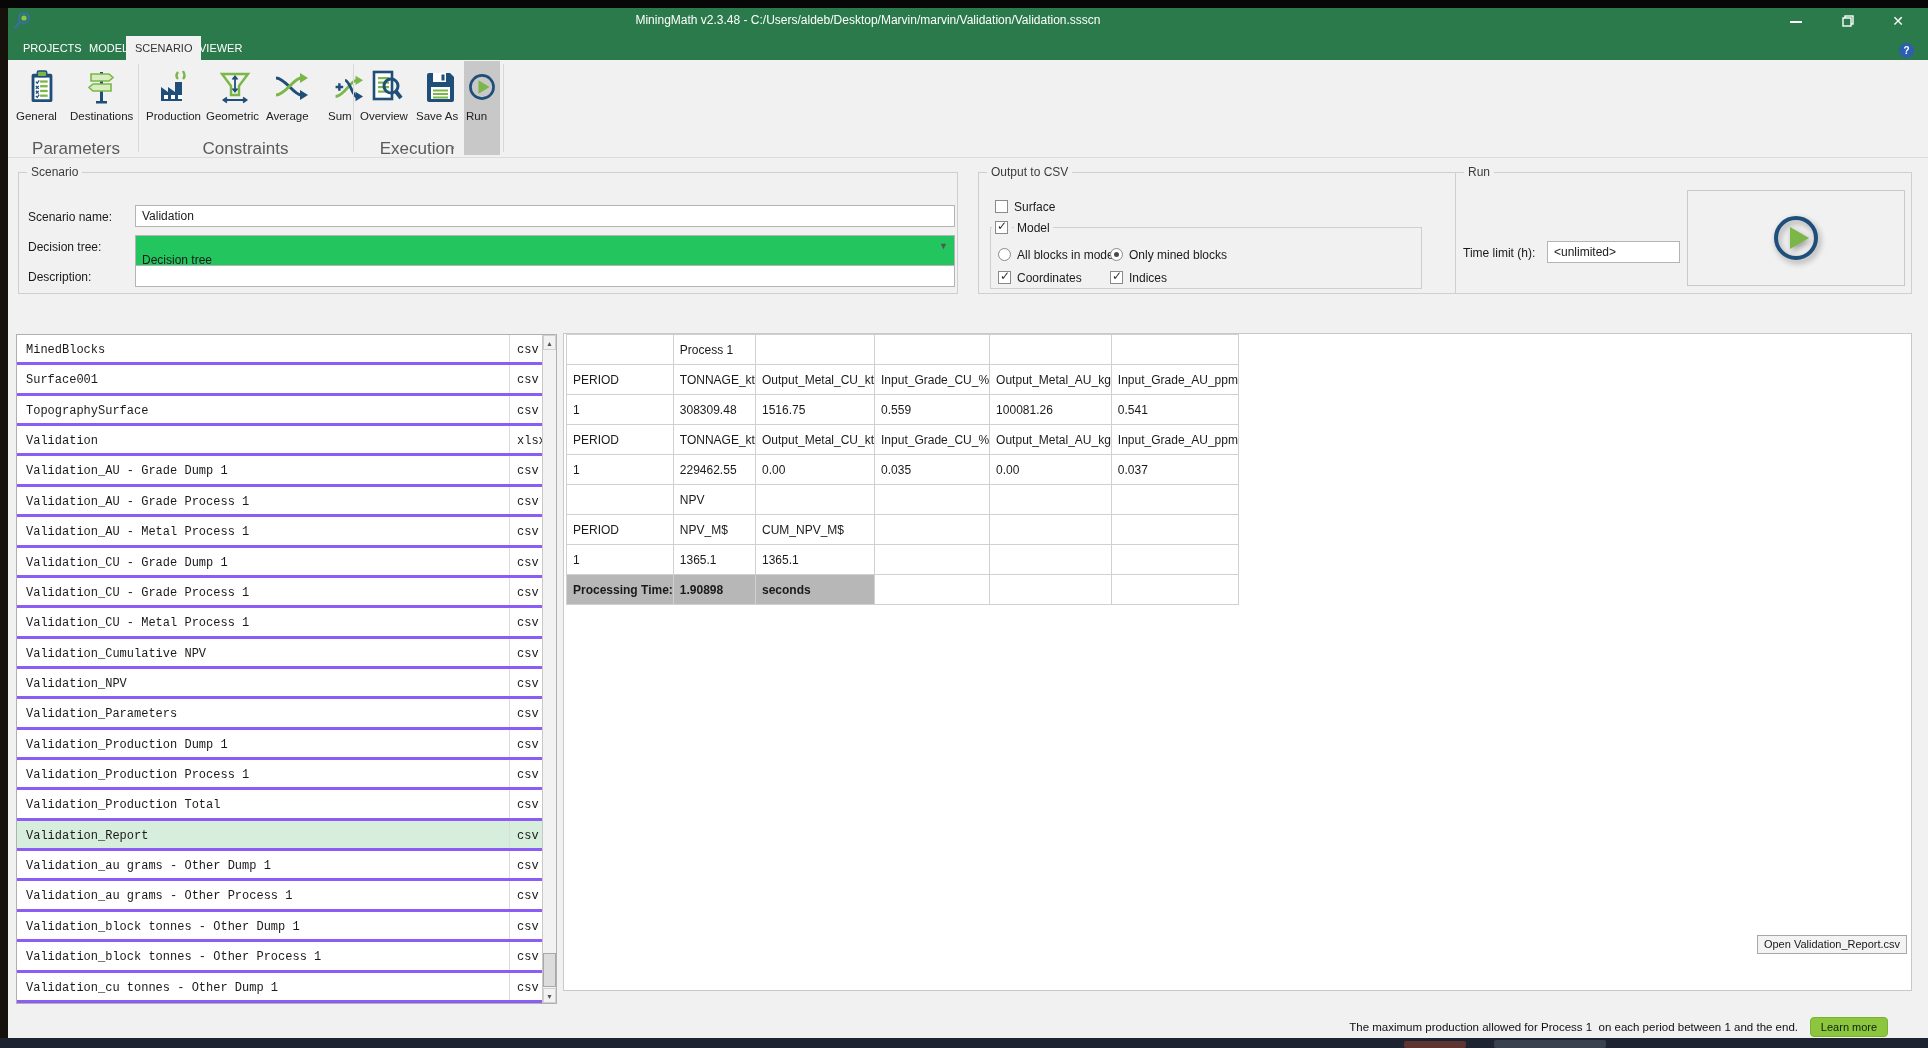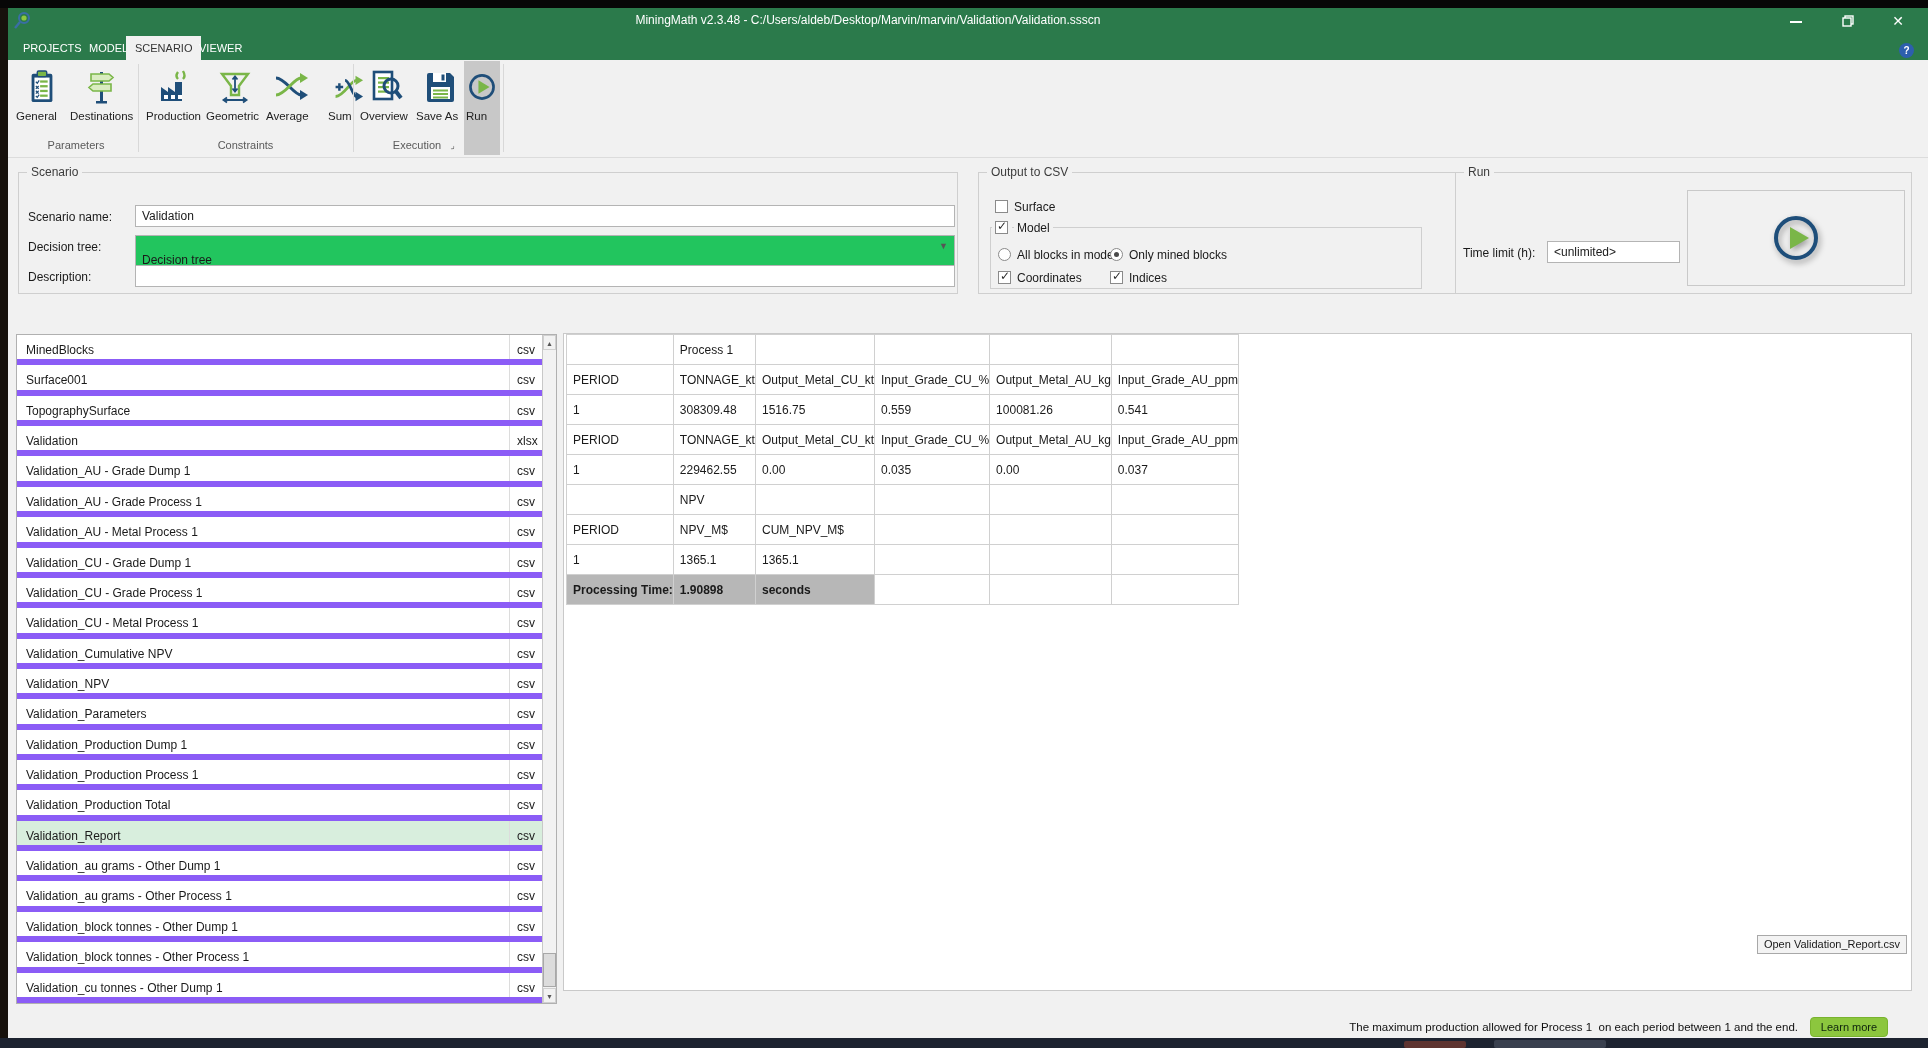--- a/index.html
+++ b/index.html
@@ -31,21 +31,21 @@
 .tab.active { background:#f1f1f1; color:#333; }
 .help { left:1899px; top:43px; width:15px; height:15px; border-radius:50%; background:#2d5fae; color:#fff; font-size:10px; font-weight:bold; text-align:center; line-height:15px; }
 
 
 .ribbon { left:8px; top:60px; width:1920px; height:98px; background:#f1f1f1; border-bottom:1px solid #dcdcdc; }
 .run-hl { left:464px; top:61px; width:36px; height:94px; background:#c8c8c8; }
 .rbtn { position:absolute; top:64px; height:68px; text-align:left; cursor:default; }
 .ricon { height:46px; display:flex; align-items:center; justify-content:center; }
 .rlabel { font-size:11.5px; color:#222; white-space:nowrap; }
 .rib-sep { position:absolute; top:64px; height:88px; width:1px; background:#d8d8d8; }
-.grp { position:absolute; top:139px; height:15px; text-align:center; font-size:11px; color:#5a5a5a; }
+.grp { position:absolute; top:139px; height:15px; text-align:center; font-size:17px; color:#5a5a5a; }
 .launcher { left:452px; top:142px; color:#777; font-size:10px; transform:rotate(45deg); }
 
 
 fieldset.gb { position:absolute; border:1px solid #cfcfcf; background:#f1f1f1; }
 fieldset.gb legend { margin-left:8px; padding:0 4px; font-size:12px; color:#3c3c3c; }
 .gb-scenario { left:18px; top:165px; width:940px; height:129px; }
 .gb-output { left:978px; top:165px; width:547px; height:129px; }
 .gb-run { left:1455px; top:165px; width:457px; height:129px; }
 .flabel { position:absolute; font-size:12px; color:#1a1a1a; }
 .tinput { position:absolute; height:22px; border:1px solid #b4b4b4; background:#fff; font-family:inherit; font-size:12px; padding:0 6px; color:#1a1a1a; }
@@ -62,21 +62,21 @@
 .model-wrap { z-index:2; }
 .model-wrap .bgpatch { position:absolute; left:-3px; top:-2px; right:-4px; bottom:-2px; background:#f1f1f1; z-index:-1; }
 
 
 .play-frame { left:1687px; top:190px; width:218px; height:96px; border:1px solid #c9c9c9; }
 .play-big { left:1770px; top:212px; cursor:pointer; filter:drop-shadow(2px 3px 3px rgba(0,0,0,0.35)); }
 
 
 .filelist { left:16px; top:334px; width:541px; height:670px; background:#fff; border:1px solid #b0b0b0; }
 .file-rows { position:absolute; left:0; top:0; width:526px; height:668px; overflow:hidden; }
-.file-row { height:30.36px; border-bottom:6px solid #8b5cf6; position:relative; background:#fff; }
+.file-row { height:30.36px; border-bottom:3px solid #8b5cf6; position:relative; background:#fff;font-family:Liberation Mono, monospace; }
 .file-row.selected { background:#d8eedd; }
 .fname { position:absolute; left:9px; top:0; line-height:30px; white-space:nowrap; }
 .fext { position:absolute; left:492px; top:0; width:34px; line-height:30px; padding-left:7px; border-left:1px solid #dcdcdc; height:100%; }
 .scrollbar { position:absolute; right:0; top:0; width:14px; height:668px; background:#f2f2f2; border-left:1px solid #c8c8c8; }
 .sb-btn { position:absolute; left:0; width:13px; height:15px; background:#f2f2f2; color:#555; font-size:7px; text-align:center; line-height:15px; border:1px solid #d0d0d0; }
 .sb-up { top:0; }
 .sb-down { bottom:0; }
 .sb-thumb { position:absolute; left:0; top:618px; width:13px; height:34px; background:#dcdcdc; border:1px solid #a8a8a8; }
 
 

